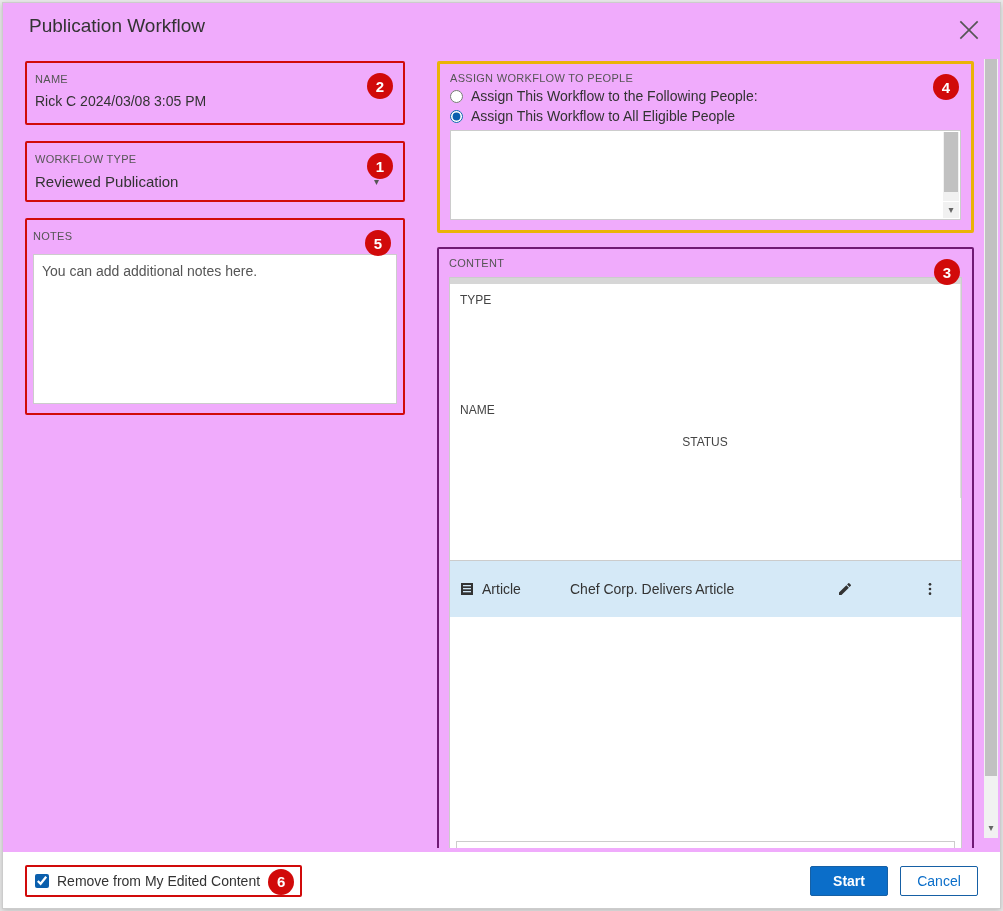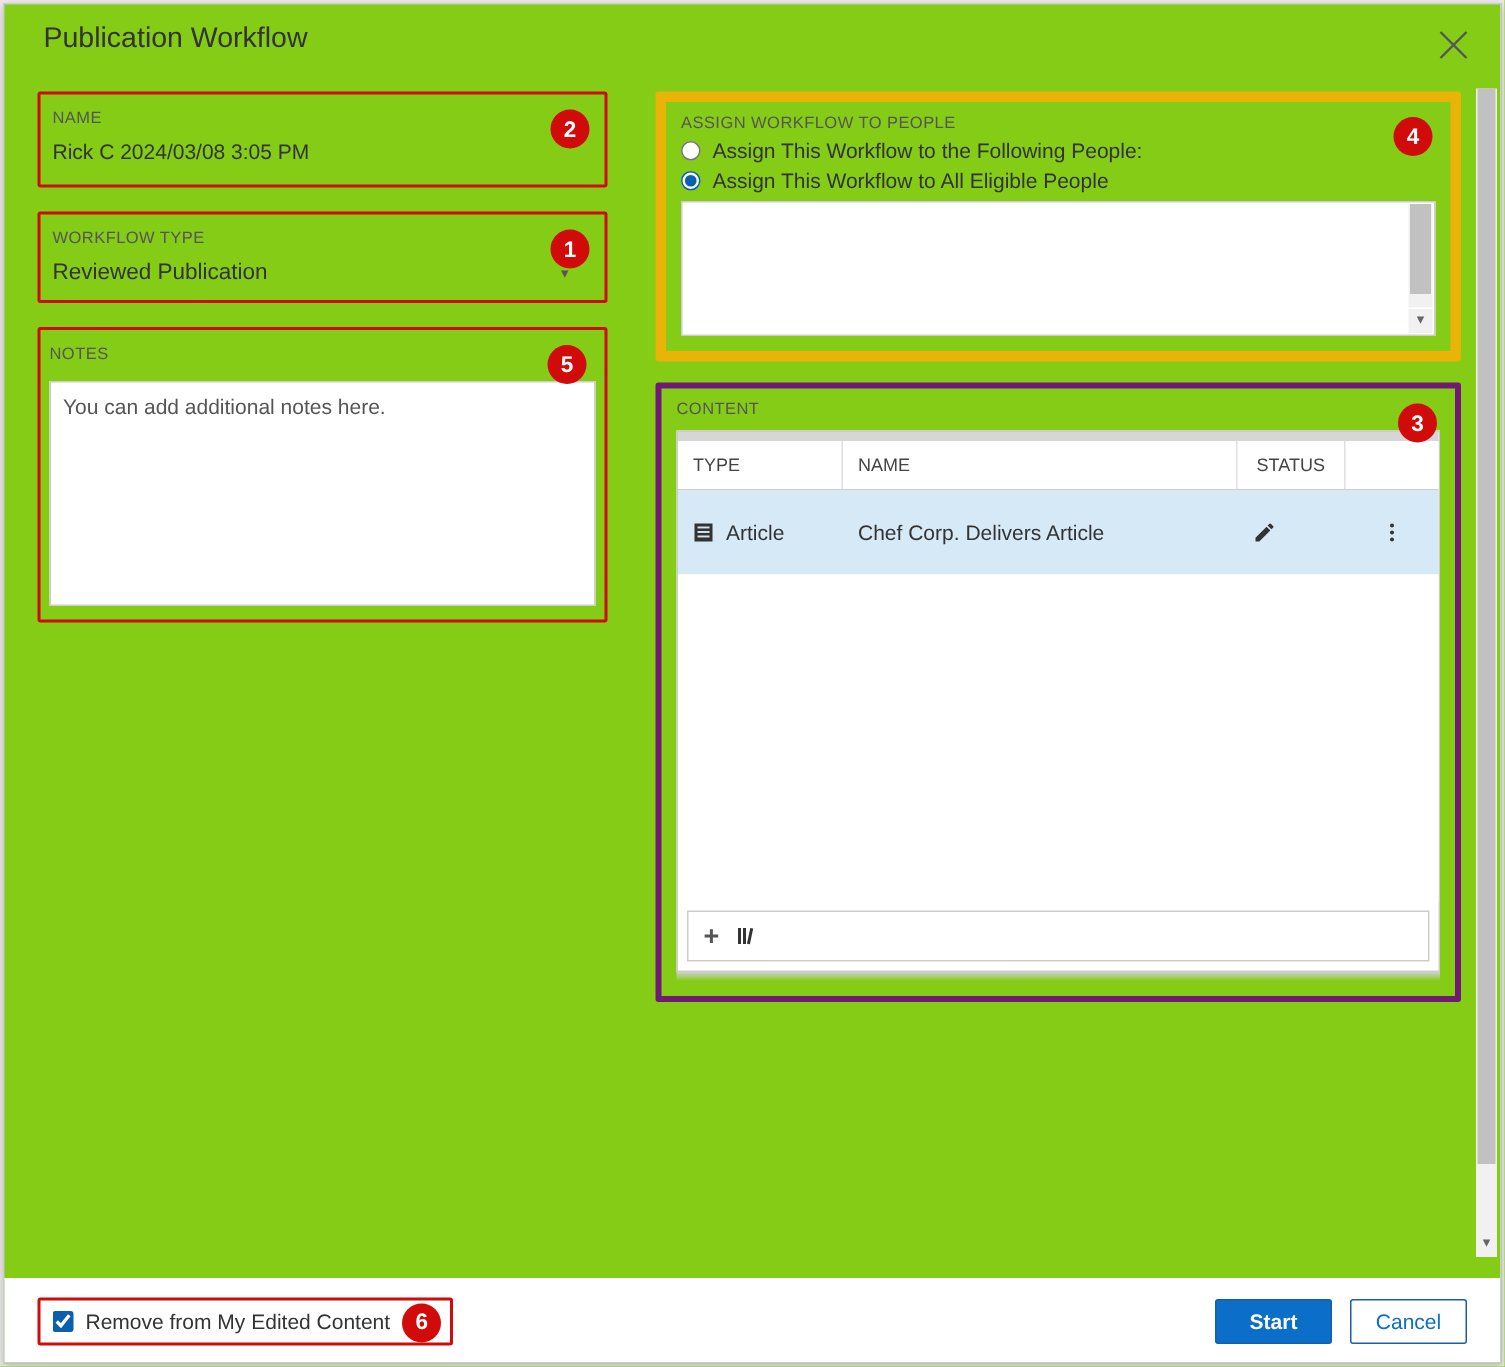--- a/index.html
+++ b/index.html
@@ -8,21 +8,21 @@
     font-size: 14px;
     color: #333;
     background: #eaeaea;
     width: 1003px;
     height: 911px;
     position: relative;
   }
   .dialog {
     position: absolute;
     top: 2px; left: 2px; right: 2px; bottom: 2px;
-    background: #84cc16;
+    background: #f0abfc;
     border: 1px solid #ccc;
     box-shadow: 0 2px 6px rgba(0,0,0,0.2);
   }
   .header {
     padding: 12px 20px 8px 26px;
     position: relative;
   }
   .title {
     font-size: 19px;
     color: #333;
@@ -111,21 +111,21 @@
     padding: 8px;
     font-size: 14px;
     font-family: inherit;
     resize: none;
     color: #555;
   }
   .notes-area::placeholder { color:#555; }
 
   .assign-block {
     position: relative;
-    border: 7px solid #eab308;
+    border: 3px solid #eab308;
     padding: 8px 10px 10px 10px;
     border-radius: 2px;
     margin-bottom: 14px;
   }
   .radio-row {
     display: flex;
     align-items: center;
     gap: 8px;
     margin: 4px 0;
     font-size: 14px;
@@ -156,37 +156,38 @@
     position:absolute; left:1px; right:1px; top:0; height:60px;
     background:#c1c1c1;
   }
   .people-list .varr {
     position:absolute; right:1px; bottom:1px; width:16px; height:16px;
     background:#f1f1f1; text-align:center; font-size:10px; line-height:16px; color:#666;
   }
 
   .content-block {
     position: relative;
-    border: 4px solid #701a75;
+    border: 2px solid #701a75;
     padding: 8px 10px 10px 10px;
     border-radius: 2px;
   }
   .content-table {
     margin-top: 8px;
     border: 1px solid #ccc;
     background: #fff;
   }
   .ct-headrow {
     background: #d6d6d6;
     height: 6px;
   }
   .ct-head {
     display: flex;
     background: #fff;
     border-bottom: 1px solid #ccc;
+    flex-direction: column;
   }
   .ct-head > div {
     padding: 9px 10px;
     font-size: 12px;
     color: #444;
     font-weight: 400;
     text-transform: uppercase;
   }
   .c-type { flex: 0 0 110px; border-right: 1px solid #e0e0e0; }
   .c-name { flex: 1; border-right: 1px solid #e0e0e0; }

